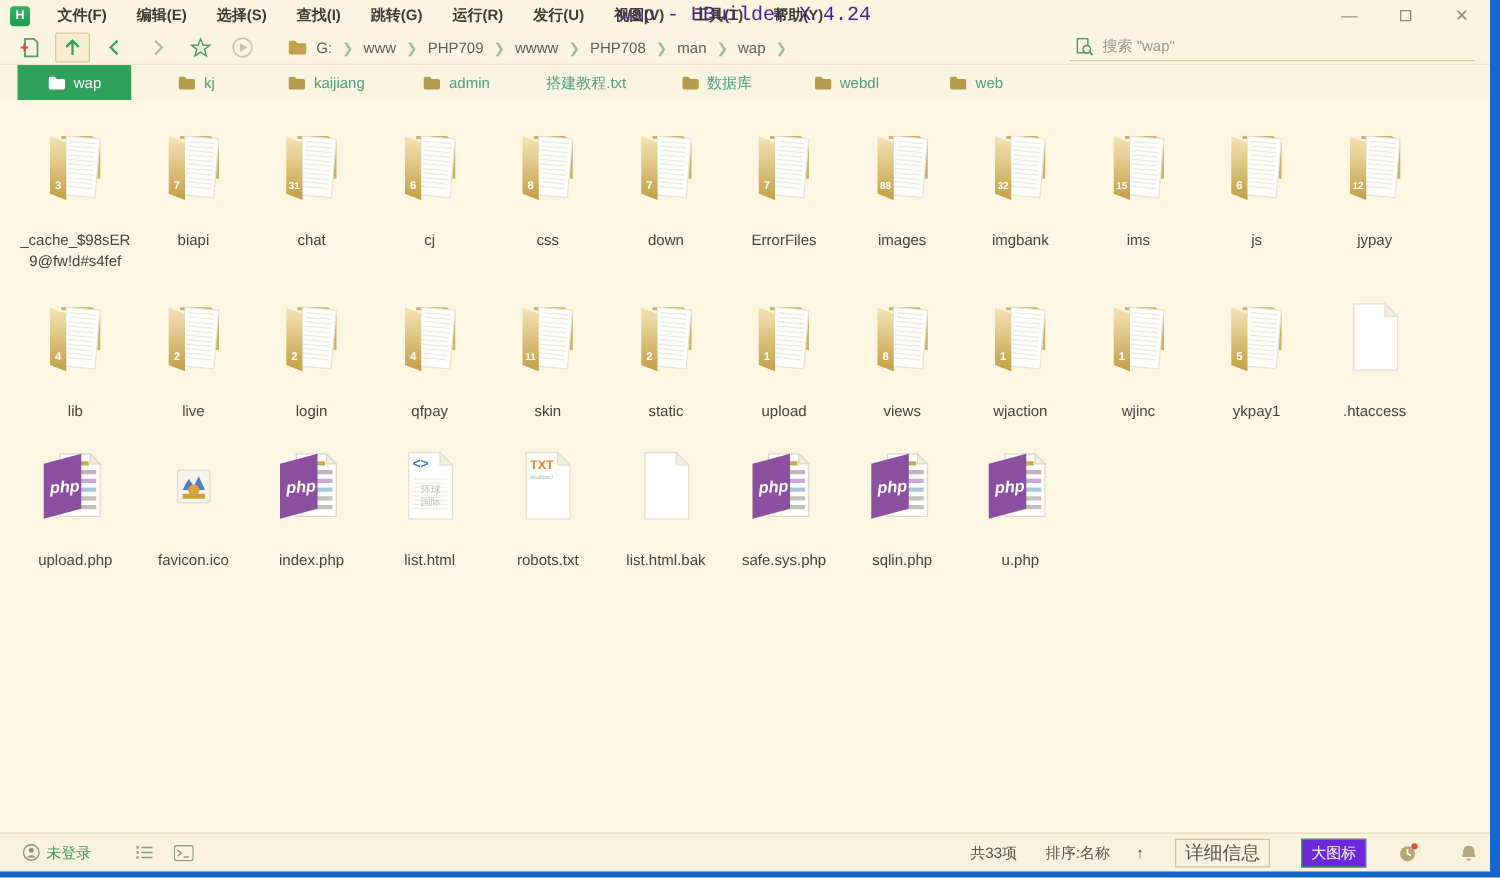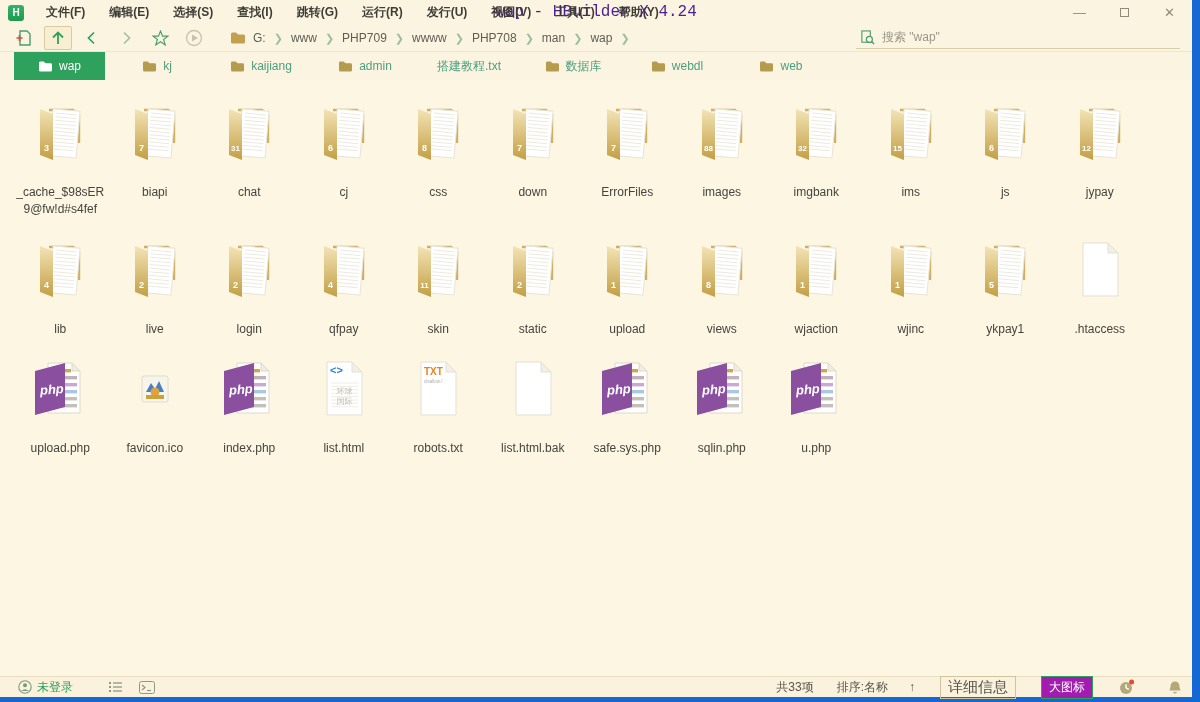--- a/index.html
+++ b/index.html
@@ -50,29 +50,29 @@
   .content { flex:1 1 auto; background:#fcf6e3; padding:21px 0 0 13px; overflow:hidden; }
   .grid { display:grid; grid-template-columns:repeat(12,94.5px); }
   .cell { display:flex; flex-direction:column; align-items:center; margin-bottom:20px; }
   .cell .ficon { width:64px; height:64px; }
   .cell .flabel {
     margin-top:19px; font-size:12px; color:#45443e; text-align:center;
     word-break:break-all; line-height:1.4; max-width:92px;
   }
   
   .statusbar {
-    height:21px; flex:0 0 auto; background:#faf2dd; border-top:1px solid #e8debf;
+    height:31px; flex:0 0 auto; background:#faf2dd; border-top:1px solid #e8debf;
     display:flex; align-items:center; font-size:12px; color:#56554b; padding:0 10px;
   }
   .login { display:flex; align-items:center; gap:5px; color:#2ea15c; margin-left:8px; }
   .sb-icon { display:flex; align-items:center; }
   .sb-left-icons { display:flex; gap:16px; margin-left:36px; }
   .sb-right { margin-left:auto; display:flex; align-items:center; gap:25px; }
   .btn-details { border:1px solid #cfc3a0; padding:1px 7px; color:#55544b; background:transparent; font-size:15px; }
-  .btn-large { background:#a21caf; color:#fff; padding:2px 7px; font-size:12px; border:1px solid #2ea15c; }
+  .btn-large { background:#6d28d9; color:#fff; padding:2px 7px; font-size:12px; border:1px solid #2ea15c; }
   .sort-arrow { color:#55544b; }
 </style>
 </head>
 <body>
 
 <div class="window">
 
   <div class="titlebar">
     <div class="logo">H</div>
     <nav class="menubar">

